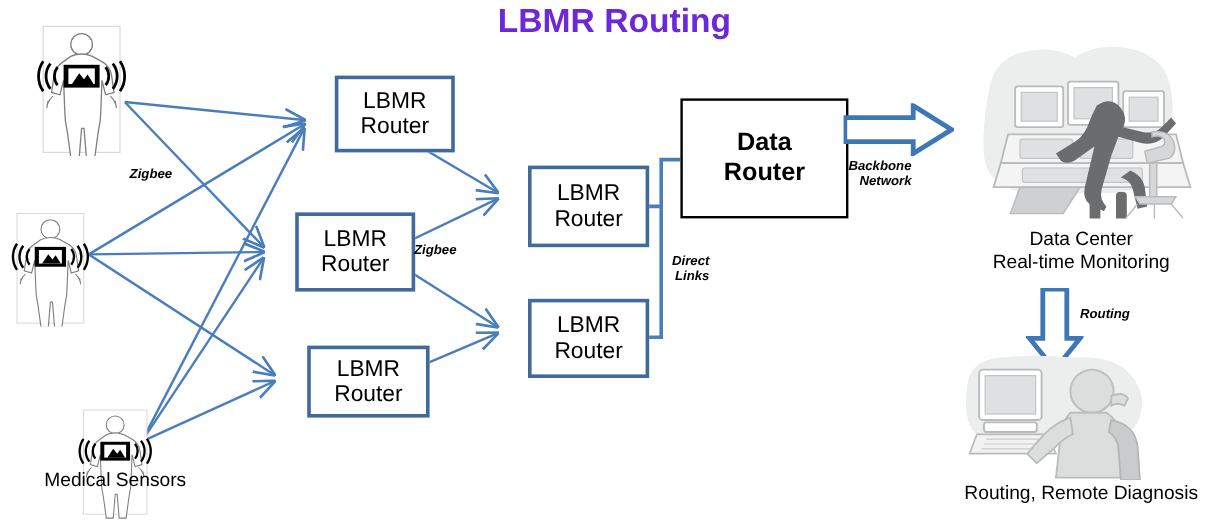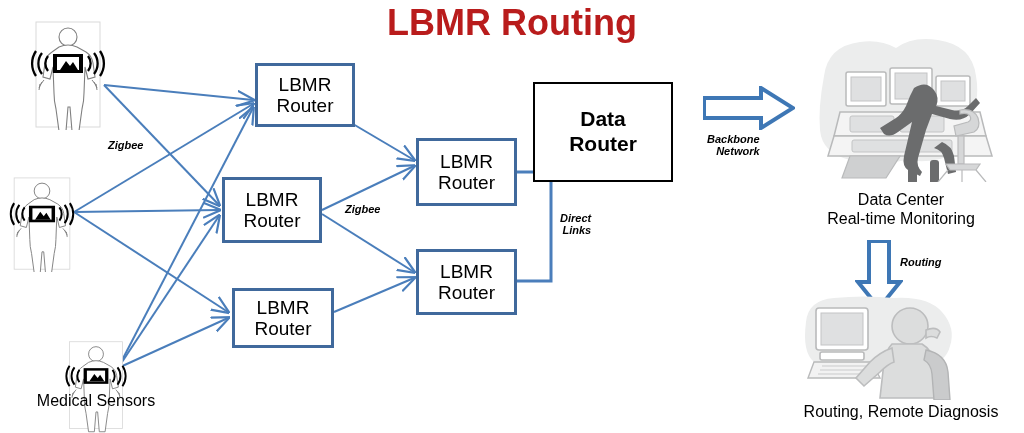--- a/index.html
+++ b/index.html
@@ -34,20 +34,21 @@
     justify-content: center;
     text-align: center;
     background: #ffffff;
   }
   .router {
     border: 3px solid #40699C;
     font-size: 19px;
     color: #000000;
     line-height: 1.12;
     font-family: "Liberation Sans", sans-serif;
+    margin-left: 24px;
   }
   .gateway {
     border: 2px solid #000000;
     font-size: 21px;
     font-weight: bold;
     color: #000000;
     line-height: 1.18;
     font-family: "Liberation Sans", sans-serif;
   }
   .label-italic {
@@ -67,23 +68,23 @@
     line-height: 1.2;
     text-align: center;
     white-space: pre-line;
   }
   #title {
     position: absolute;
     left: 0;
     top: 2px;
     width: 1024px;
     text-align: center;
-    font-size: 36px;
+    font-size: 28px;
     font-weight: bold;
-    color: #b91c1c;
+    color: #6d28d9;
     letter-spacing: 0px;
     font-family: "Liberation Sans", sans-serif;
   }
   .body-icon {
     position: absolute;
   }
   .cliparts {
     position: absolute;
   }
   .arrow-blk {
@@ -221,21 +222,21 @@
   <div class="node router" style="left:416px; top:138px; width:101px; height:68px;">
     <span>LBMR</span>
     <span>Router</span>
   </div>
 
   <div class="node router" style="left:416px; top:249px; width:101px; height:66px;">
     <span>LBMR</span>
     <span>Router</span>
   </div>
 
-  <div class="node gateway" style="left:533px; top:82px; width:140px; height:100px;">
+  <div class="node gateway" style="left:567px; top:82px; width:140px; height:100px;">
     <span>Data</span>
     <span>Router</span>
   </div>
 
   <div class="label-italic" style="left:108px; top:139px;">Zigbee</div>
 
   <div class="label-italic" style="left:345px; top:203px;">Zigbee</div>
 
   <div class="label-italic" style="left:560px; top:212px;">Direct
 Links</div>

